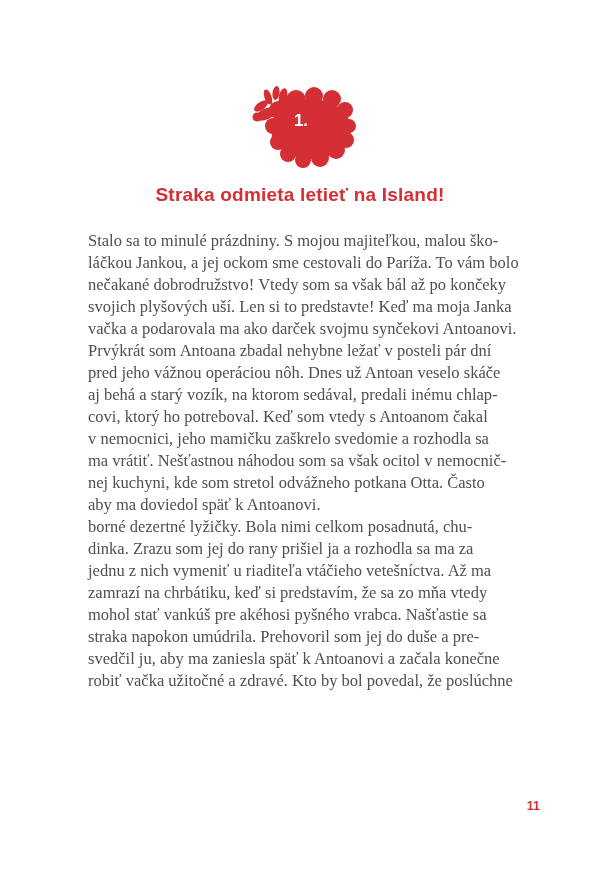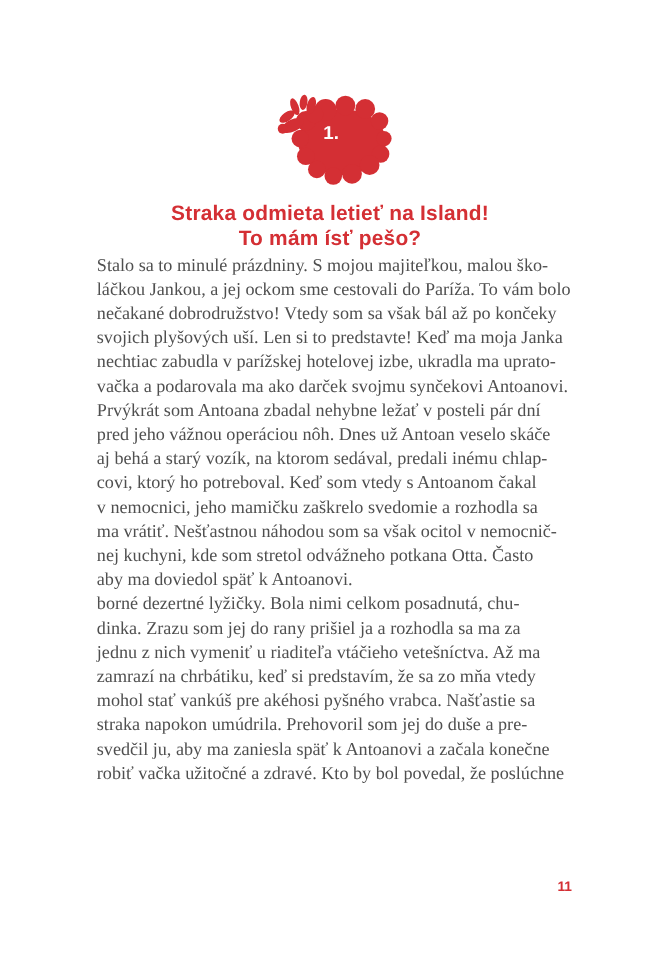--- a/index.html
+++ b/index.html
@@ -52,21 +52,21 @@
     width: 460px;
     color: var(--body_text, #4f4f4f);
     font-size: 16.5px;
     line-height: 22px;
   }
   .line { white-space: nowrap; }
   .line.indent { text-indent: 30px; }
   .page-number {
     position: absolute;
     top: 799px;
-    left: 440px;
+    left: 460px;
     width: 80px;
     text-align: right;
     font-family: "Liberation Sans", sans-serif;
     font-weight: bold;
     font-size: 12.5px;
     color: var(--accent, #d42f34);
   }
 </style>
 </head>
 <body>
@@ -97,29 +97,27 @@
         <ellipse cx="28" cy="9" rx="3.5" ry="7" transform="rotate(8 28 9)"></ellipse>
         <ellipse cx="35" cy="12" rx="4" ry="8" transform="rotate(15 35 12)"></ellipse>
         <circle cx="9" cy="33" r="4.5"></circle>
       </g>
     </svg>
     <div class="chapter-num">1.</div>
   </div>
 
   <h1 class="title">
     <span class="tl">Straka odmieta letieť na Island!</span>
-    <span class="tl">To mám ísť pešo?</span>
   </h1>
 
   <div class="body-text">
     <div class="line">Stalo sa to minulé prázdniny. S mojou majiteľkou, malou ško-</div>
     <div class="line">láčkou Jankou, a jej ockom sme cestovali do Paríža. To vám bolo</div>
     <div class="line">nečakané dobrodružstvo! Vtedy som sa však bál až po končeky</div>
     <div class="line">svojich plyšových uší. Len si to predstavte! Keď ma moja Janka</div>
-    <div class="line">nechtiac zabudla v parížskej hotelovej izbe, ukradla ma uprato-</div>
     <div class="line">vačka a podarovala ma ako darček svojmu synčekovi Antoanovi.</div>
     <div class="line">Prvýkrát som Antoana zbadal nehybne ležať v posteli pár dní</div>
     <div class="line">pred jeho vážnou operáciou nôh. Dnes už Antoan veselo skáče</div>
     <div class="line">aj behá a starý vozík, na ktorom sedával, predali inému chlap-</div>
     <div class="line">covi, ktorý ho potreboval. Keď som vtedy s Antoanom čakal</div>
     <div class="line">v nemocnici, jeho mamičku zaškrelo svedomie a rozhodla sa</div>
     <div class="line">ma vrátiť. Nešťastnou náhodou som sa však ocitol v nemocnič-</div>
     <div class="line">nej kuchyni, kde som stretol odvážneho potkana Otta. Často</div>
     <div class="line">aby ma doviedol späť k Antoanovi.</div>
     <div class="line">borné dezertné lyžičky. Bola nimi celkom posadnutá, chu-</div>

